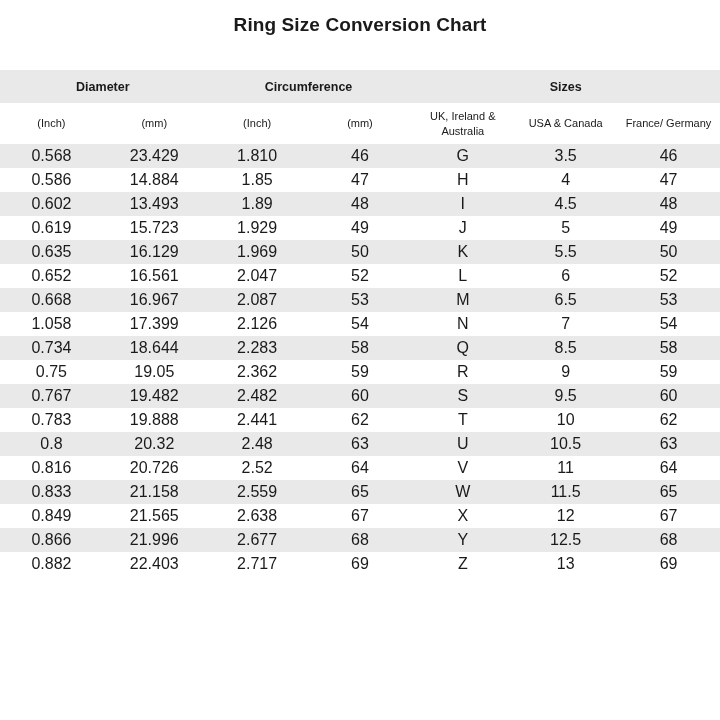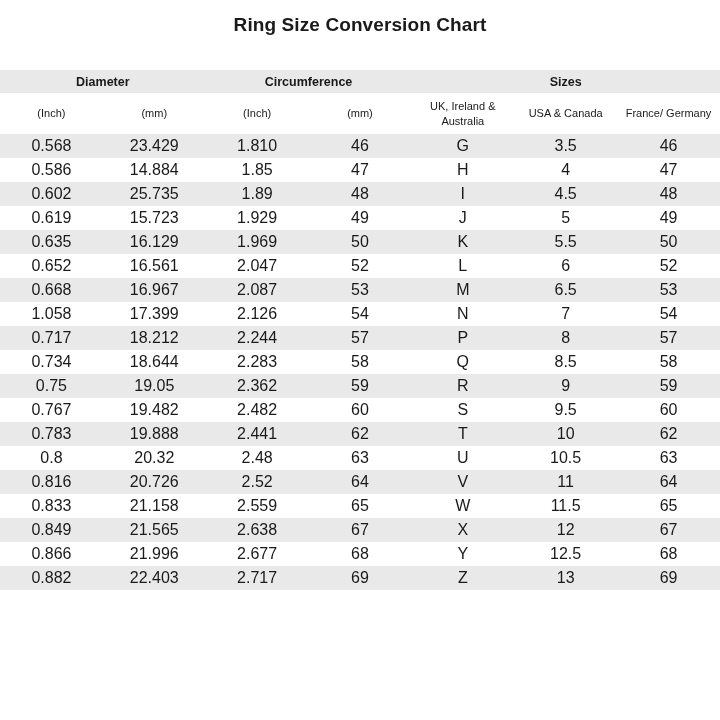--- a/index.html
+++ b/index.html
@@ -32,21 +32,21 @@
   }
   table.ring-table col { width: 14.2857%; }
   th, td {
     text-align: center;
     vertical-align: middle;
     font-weight: normal;
     padding: 0 4px;
   }
   tr.group-header-row {
     background: var(--header-band);
-    height: 23px;
+    height: 33px;
   }
   tr.group-header-row th {
     font-weight: bold;
     font-size: 12.5px;
   }
   tr.sub-header-row {
     background: var(--bg);
     height: 41px;
   }
   tr.sub-header-row th {
@@ -105,21 +105,21 @@
         <td>0.586</td>
         <td>14.884</td>
         <td>1.85</td>
         <td>47</td>
         <td>H</td>
         <td>4</td>
         <td>47</td>
       </tr>
       <tr>
         <td>0.602</td>
-        <td>25.735</td>
+        <td>13.493</td>
         <td>1.89</td>
         <td>48</td>
         <td>I</td>
         <td>4.5</td>
         <td>48</td>
       </tr>
       <tr>
         <td>0.619</td>
         <td>15.723</td>
         <td>1.929</td>
@@ -158,29 +158,20 @@
       <tr>
         <td>1.058</td>
         <td>17.399</td>
         <td>2.126</td>
         <td>54</td>
         <td>N</td>
         <td>7</td>
         <td>54</td>
       </tr>
       <tr>
-        <td>0.717</td>
-        <td>18.212</td>
-        <td>2.244</td>
-        <td>57</td>
-        <td>P</td>
-        <td>8</td>
-        <td>57</td>
-      </tr>
-      <tr>
         <td>0.734</td>
         <td>18.644</td>
         <td>2.283</td>
         <td>58</td>
         <td>Q</td>
         <td>8.5</td>
         <td>58</td>
       </tr>
       <tr>
         <td>0.75</td>

